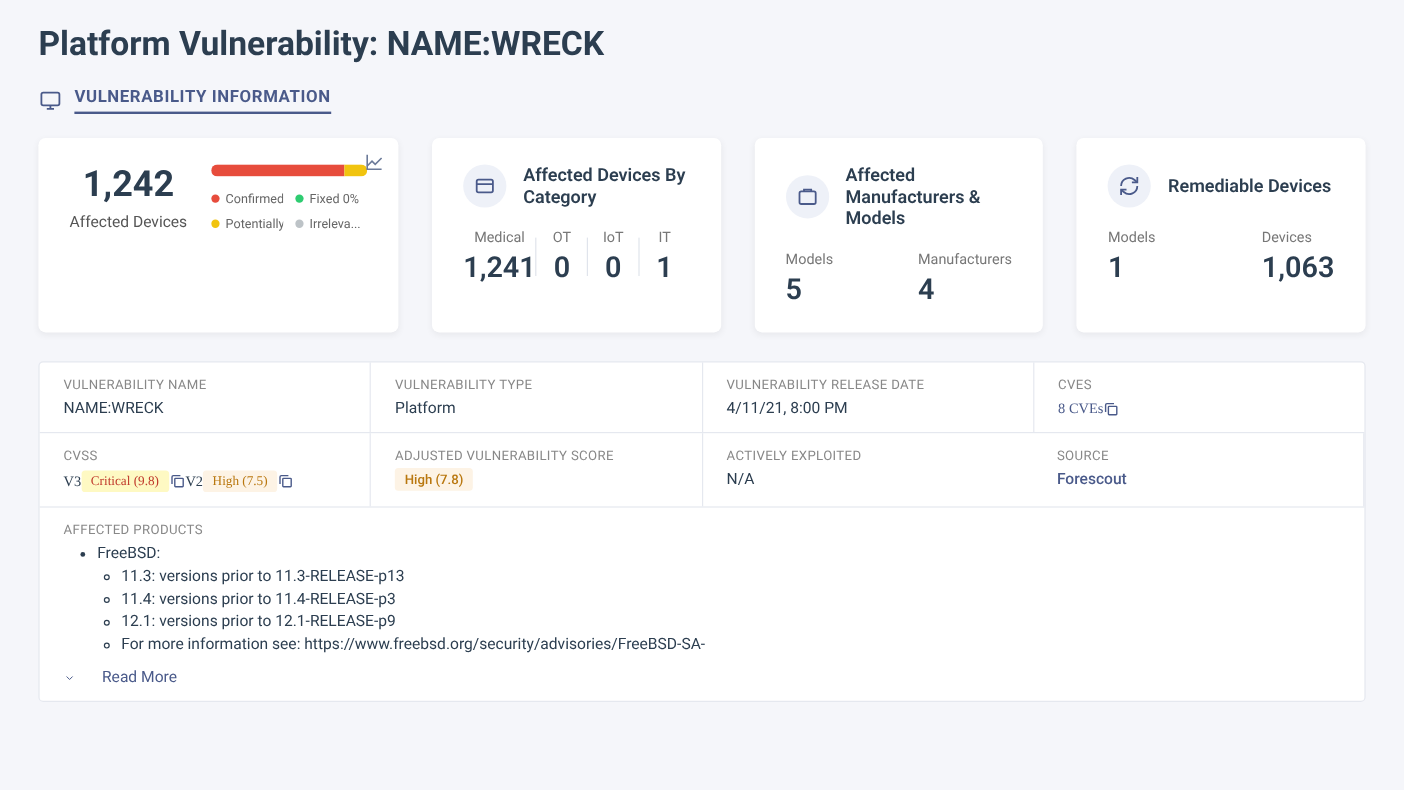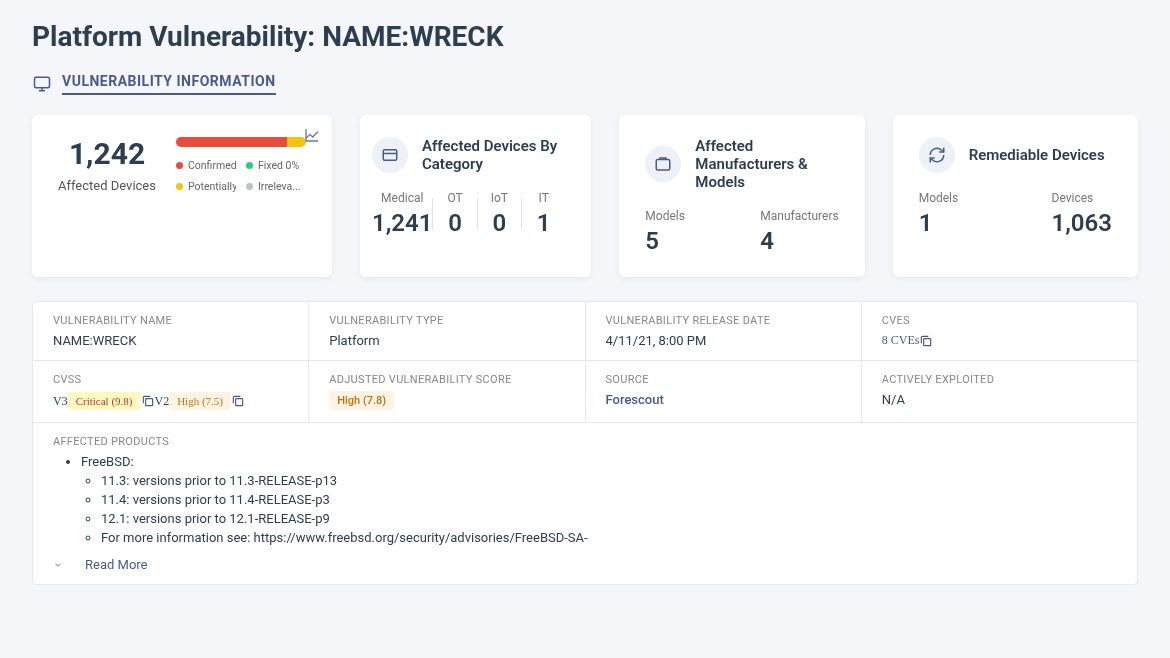--- a/index.html
+++ b/index.html
@@ -40,21 +40,21 @@
       margin-bottom: 24px;
     }
     .card {
       background: white;
       border-radius: 6px;
       box-shadow: 0 2px 6px rgba(0,0,0,0.06);
       padding: 22px 26px;
       position: relative;
     }
     .card1 { width: 300px; }
-    .card2 { flex: 1; padding-left: 12px; }
+    .card2 { flex: 1; }
     .card3 { flex: 1; }
     .card4 { flex: 1; }
     .chart-icon-corner {
       position: absolute;
       top: 12px;
       right: 12px;
       color: #6b7a99;
       cursor: pointer;
     }
     .affected-main {
@@ -385,27 +385,27 @@
         <svg class="popup-icon" viewBox="0 0 24 24" fill="none" stroke="currentColor" stroke-width="2">
             <rect x="8" y="8" width="12" height="12" rx="1"></rect>
             <path d="M4 16V6a2 2 0 0 1 2-2h10"></path>
           </svg>
       </div>
     </div>
     <div class="grid-cell">
       <div class="field-label">ADJUSTED VULNERABILITY SCORE</div>
       <div class="field-value"><span class="badge badge-high">High (7.8)</span></div>
     </div>
-    <div class="grid-cell">
-      <div class="field-label">SOURCE</div>
-      <div class="field-value link">Forescout</div>
-    </div>
     <div class="grid-cell last">
       <div class="field-label">ACTIVELY EXPLOITED</div>
       <div class="field-value">N/A</div>
+    </div>
+    <div class="grid-cell">
+      <div class="field-label">SOURCE</div>
+      <div class="field-value link">Forescout</div>
     </div>
   </div>
 
   <div class="grid-cell-full">
     <div class="field-label">AFFECTED PRODUCTS</div>
     <ul class="products-list">
       <li>
         <span>FreeBSD:</span>
         <ul>
           <li>11.3: versions prior to 11.3-RELEASE-p13</li>

